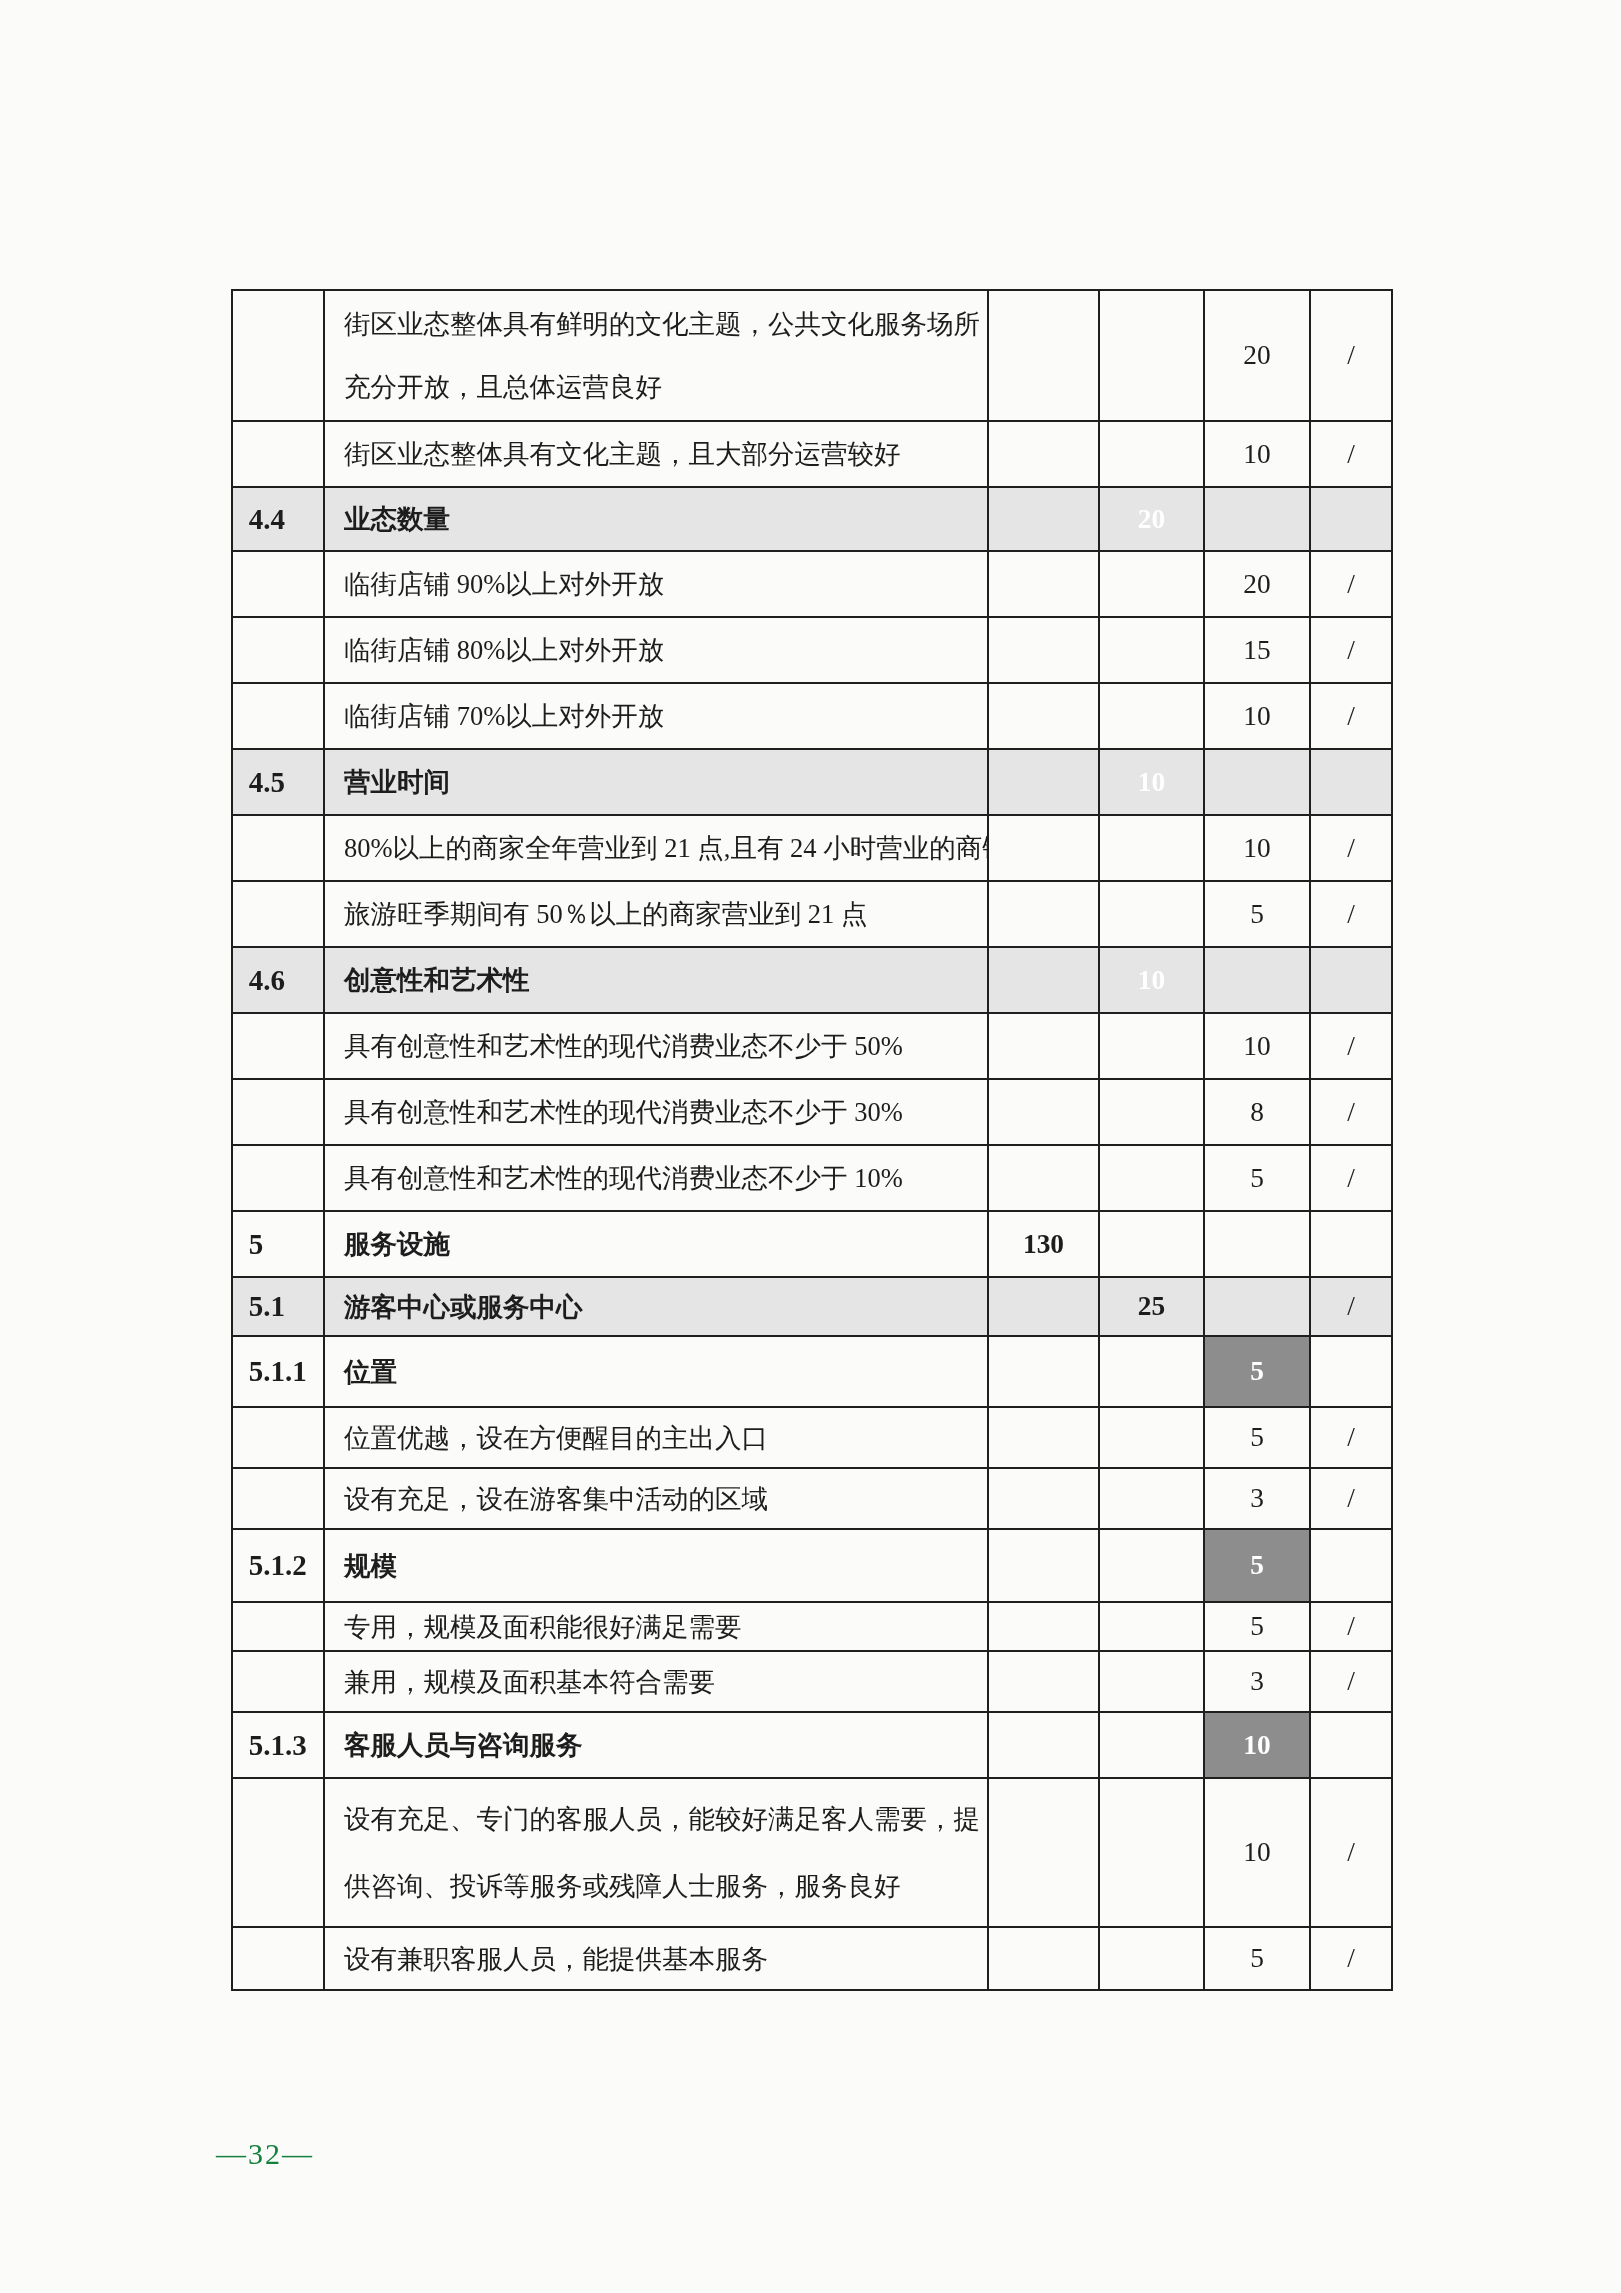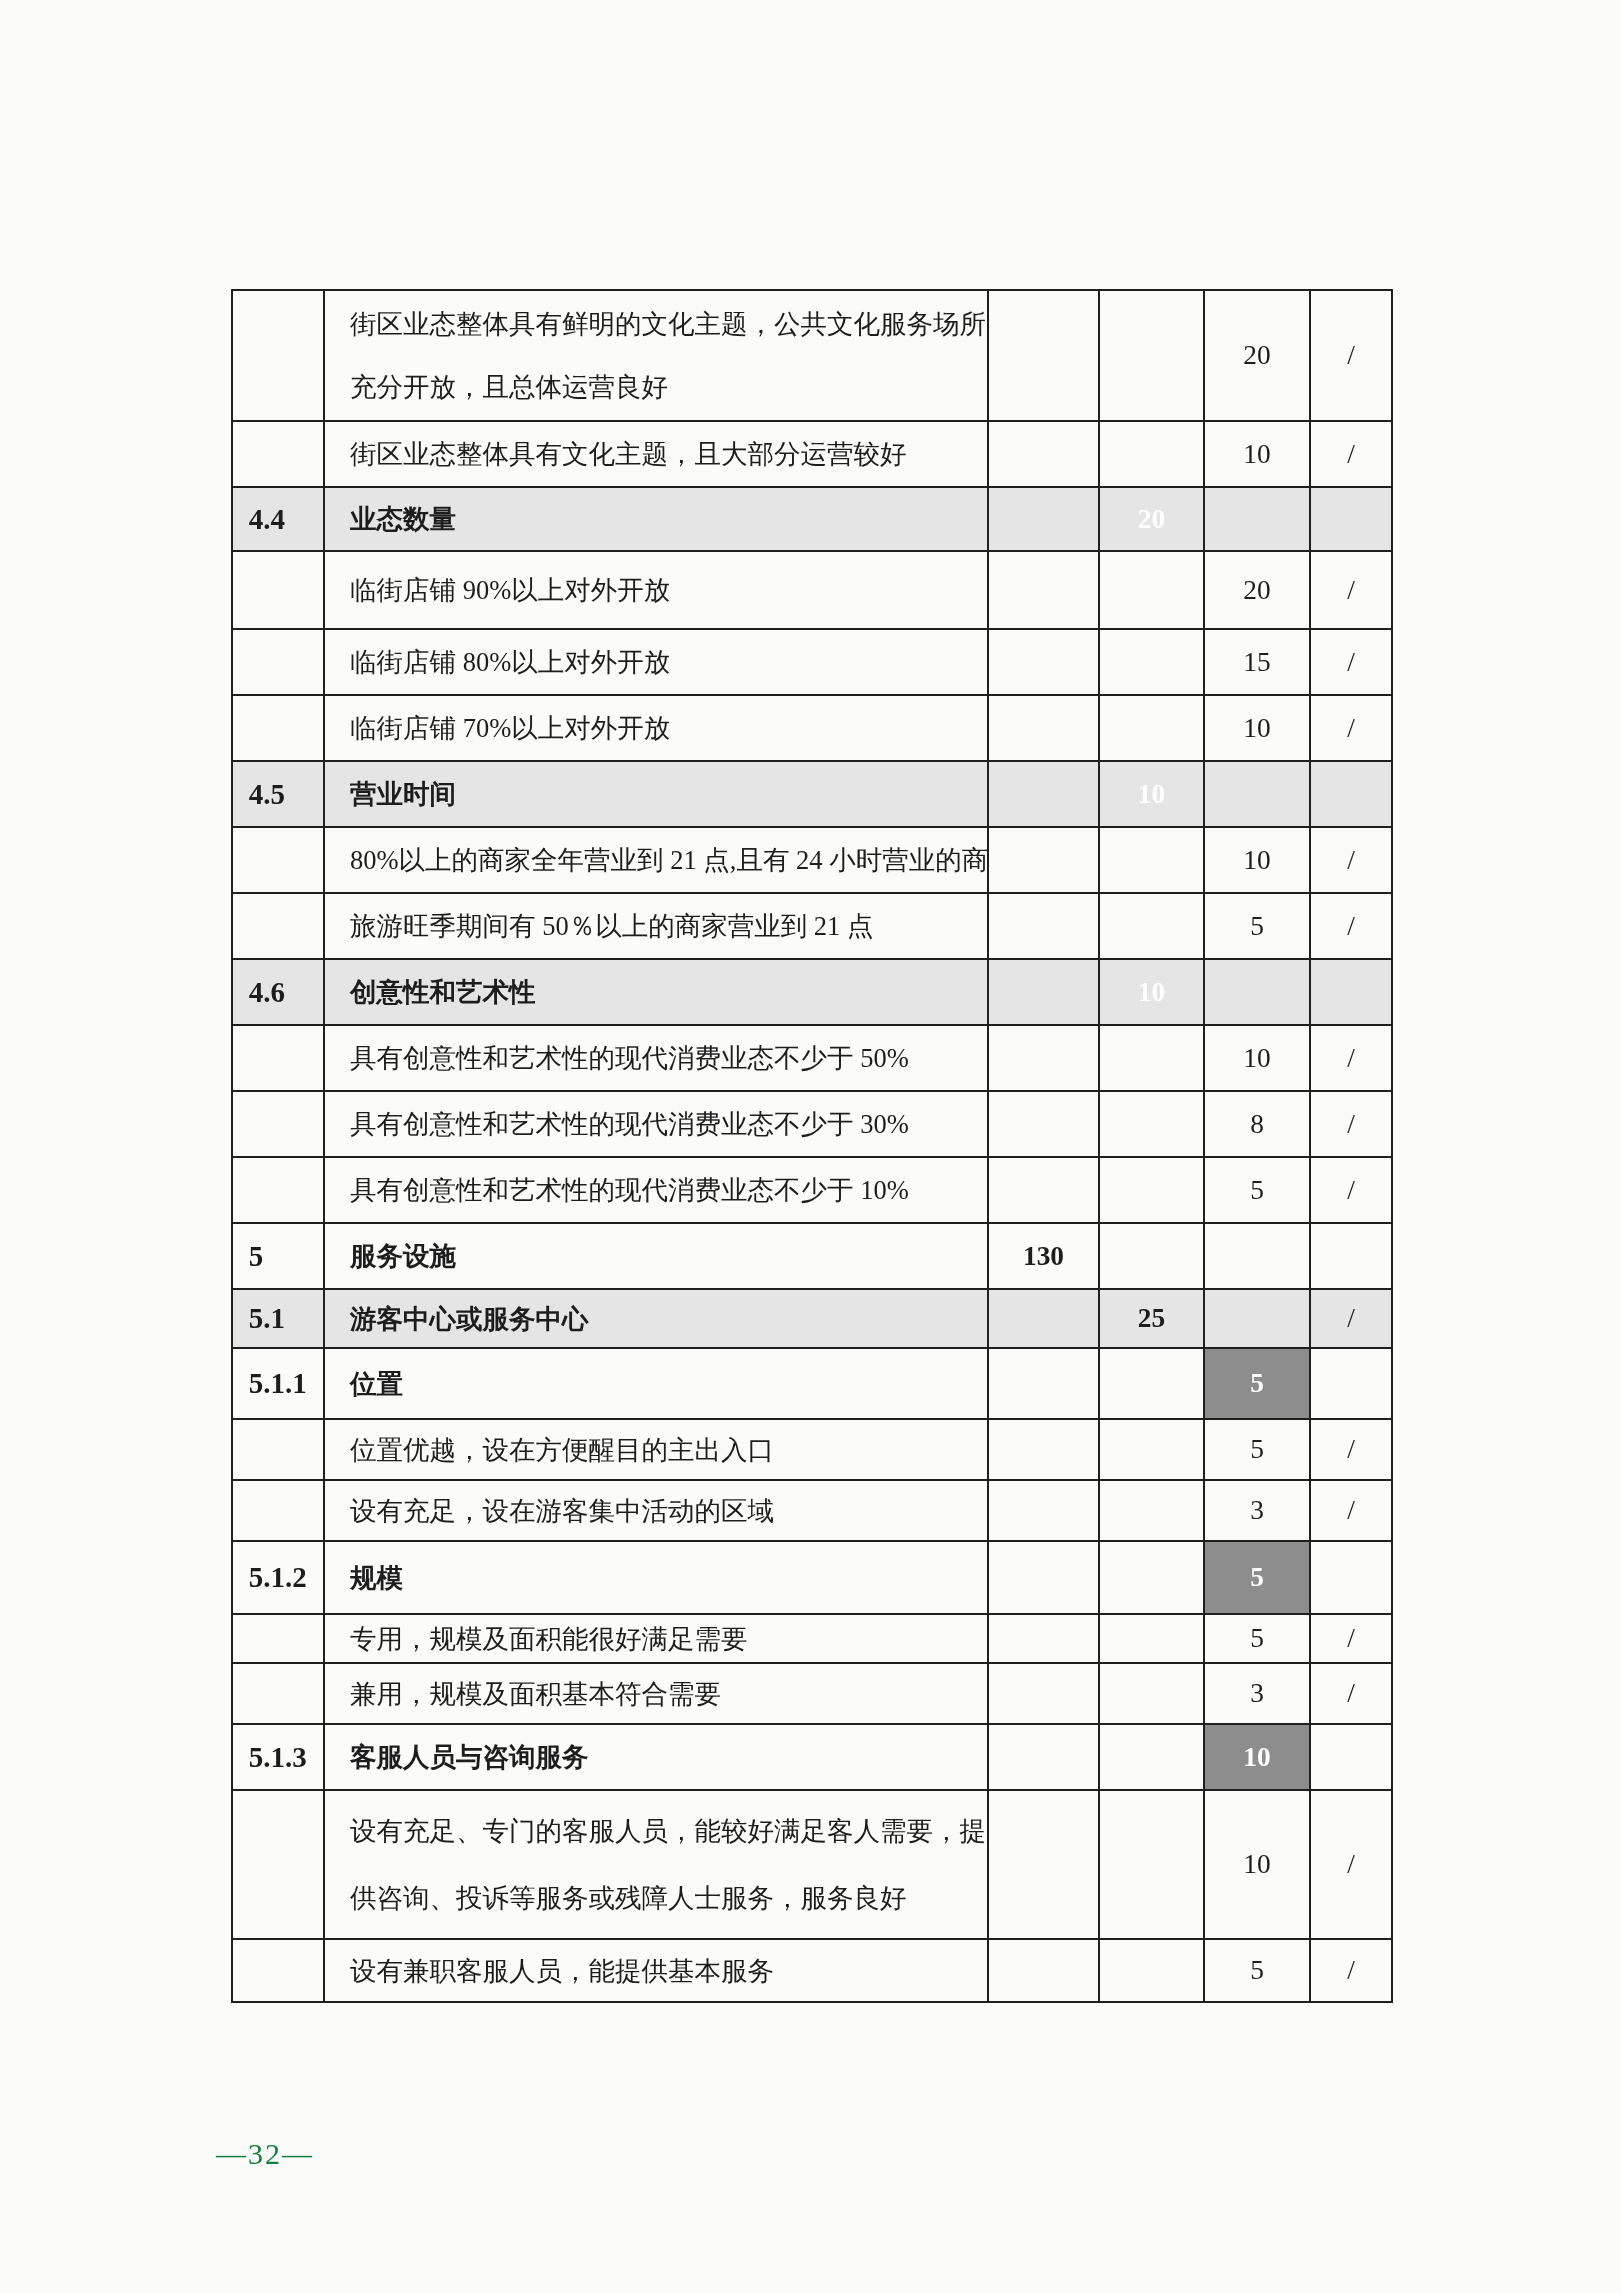--- a/index.html
+++ b/index.html
@@ -18,21 +18,21 @@
     table-layout:fixed;
   }
   .score-table td {
     border:2.9px solid #1f1f1f;
     padding:0;
     vertical-align:middle;
     font-size:26.5px;
     overflow:hidden;
   }
   td.c0 { text-align:left; padding-left:15.7px; font-weight:bold; font-size:29px; }
-  td.c1 { text-align:left; padding-left:25px; }
+  td.c1 { text-align:left; padding-left:19px; }
   td.c1 .ln { white-space:nowrap; }
   td.ctr { text-align:center; font-size:27.4px; }
   tr.shade td { background:#e5e5e5; }
   td.dark { background:#8d8d8d; color:#ffffff; font-weight:bold; text-align:center; }
   td.bold { font-weight:bold; }
   tr.two0 td.c1 .ln { line-height:63px; }
   tr.two22 td.c1 .ln { line-height:67px; }
   .page-number {
     position:absolute; left:216px; top:2137px;
     font-size:30px; letter-spacing:2px; color:#15803d;
@@ -77,21 +77,21 @@
 
     <tr class="shade" style="height:64px">
       <td class="c0">4.4</td>
       <td class="c1 bold"><span class="ln">业态数量</span></td>
       <td class="ctr"></td>
       <td class="ctr dark">20</td>
       <td class="ctr"></td>
       <td class="ctr"></td>
     </tr>
 
-    <tr style="height:78px">
+    <tr style="height:66px">
       <td class="c0"></td>
       <td class="c1"><span class="ln">临街店铺 90%以上对外开放</span></td>
       <td class="ctr"></td>
       <td class="ctr"></td>
       <td class="ctr">20</td>
       <td class="ctr">/</td>
     </tr>
 
     <tr style="height:66px">
       <td class="c0"></td>

